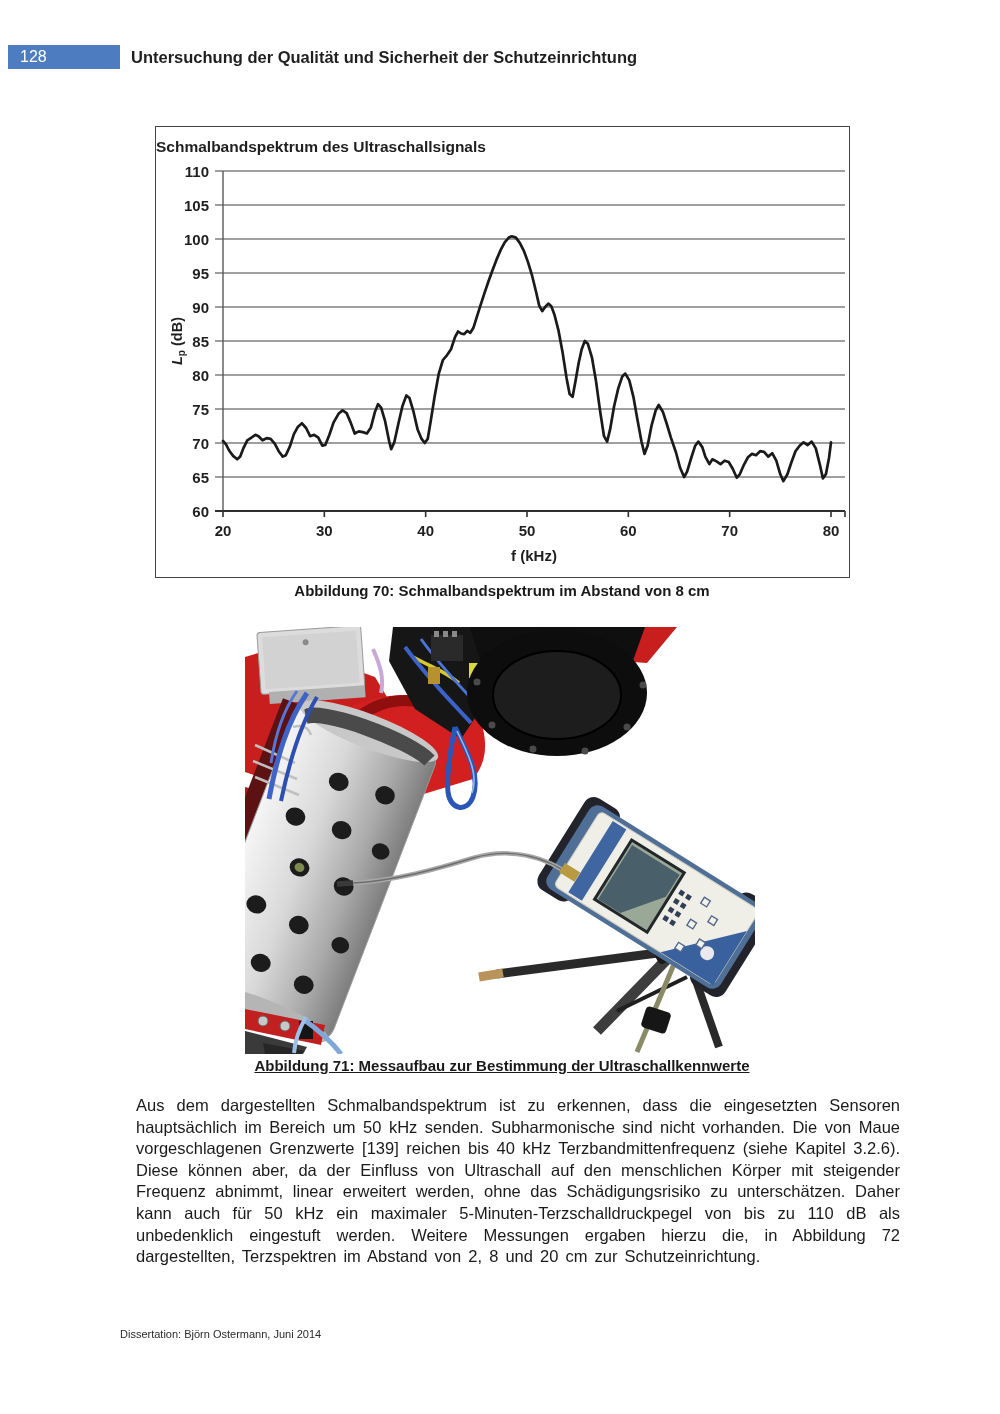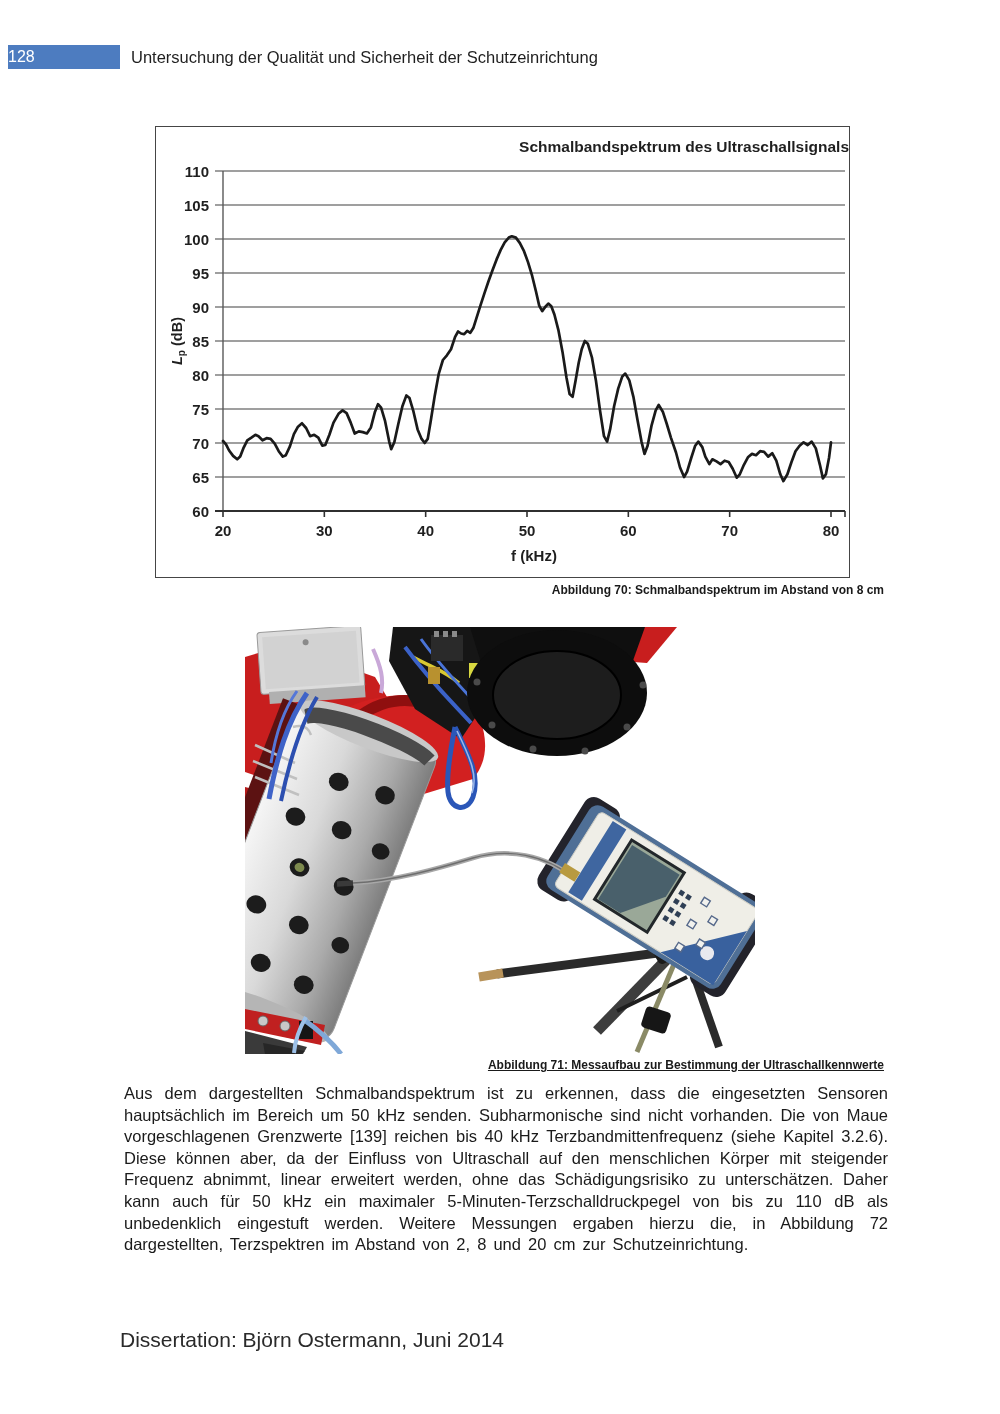--- a/index.html
+++ b/index.html
@@ -2,48 +2,48 @@
 <html><head>
 <meta charset="utf-8">
 <style>
   html,body{margin:0;padding:0;background:#ffffff;}
   .page{
     position:relative;width:1000px;height:1414px;margin:0 auto;background:#ffffff;
     font-family:"Liberation Sans",sans-serif;color:#1a1a1a;overflow:hidden;
   }
   .hdr-badge{
     position:absolute;left:8px;top:45px;width:112px;height:24px;
-    background:#4d7cc0;color:#ffffff;font-size:16px;line-height:24px;padding-left:0;box-sizing:border-box;
+    background:#4d7cc0;color:#ffffff;font-size:16px;line-height:24px;padding-left:12px;box-sizing:border-box;
   }
   .hdr-title{
-    position:absolute;left:131px;top:48px;font-size:16.5px;color:#1f1f1f;
+    position:absolute;left:131px;top:48px;font-size:16.5px;color:#1f1f1f;font-weight:bold;
   }
   .chart-figure{
     position:absolute;left:155px;top:126px;width:695px;height:452px;
     border:1px solid #454545;background:#ffffff;box-sizing:border-box;
   }
   .chart-title{
-    position:absolute;left:0;top:11px;width:100%;text-align:right;
+    position:absolute;left:0;top:11px;width:100%;text-align:left;
     font-size:15.5px;font-weight:bold;color:#1f1f1f;
   }
   .chart-svg{position:absolute;left:0;top:0;}
   .caption{
-    position:absolute;left:120px;width:764px;text-align:right;
-    font-size:12px;font-weight:bold;color:#1a1a1a;line-height:19.5px;
+    position:absolute;left:120px;width:764px;text-align:center;
+    font-size:15px;font-weight:bold;color:#1a1a1a;line-height:19.5px;
   }
   .cap70{top:581px;}
   .cap71{top:1056px;text-decoration:underline;}
   .photo-wrap{position:absolute;left:245px;top:627px;width:510px;height:427px;}
   .body-text{
-    position:absolute;left:120px;top:1079px;width:764px;margin:4px;
+    position:absolute;left:120px;top:1079px;width:764px;margin:16px;
     font-size:16.5px;line-height:21.6px;text-align:justify;text-align-last:left;
     word-spacing:2.5px;color:#1a1a1a;
   }
   .footer{
-    position:absolute;left:120px;top:1328px;font-size:21px;color:#2a2a2a;
+    position:absolute;left:120px;top:1328px;font-size:11px;color:#2a2a2a;
   }
 </style>
 </head>
 <body>
 
 <div class="page">
 
   <div class="hdr-badge">
     <span>128</span>
   </div>

